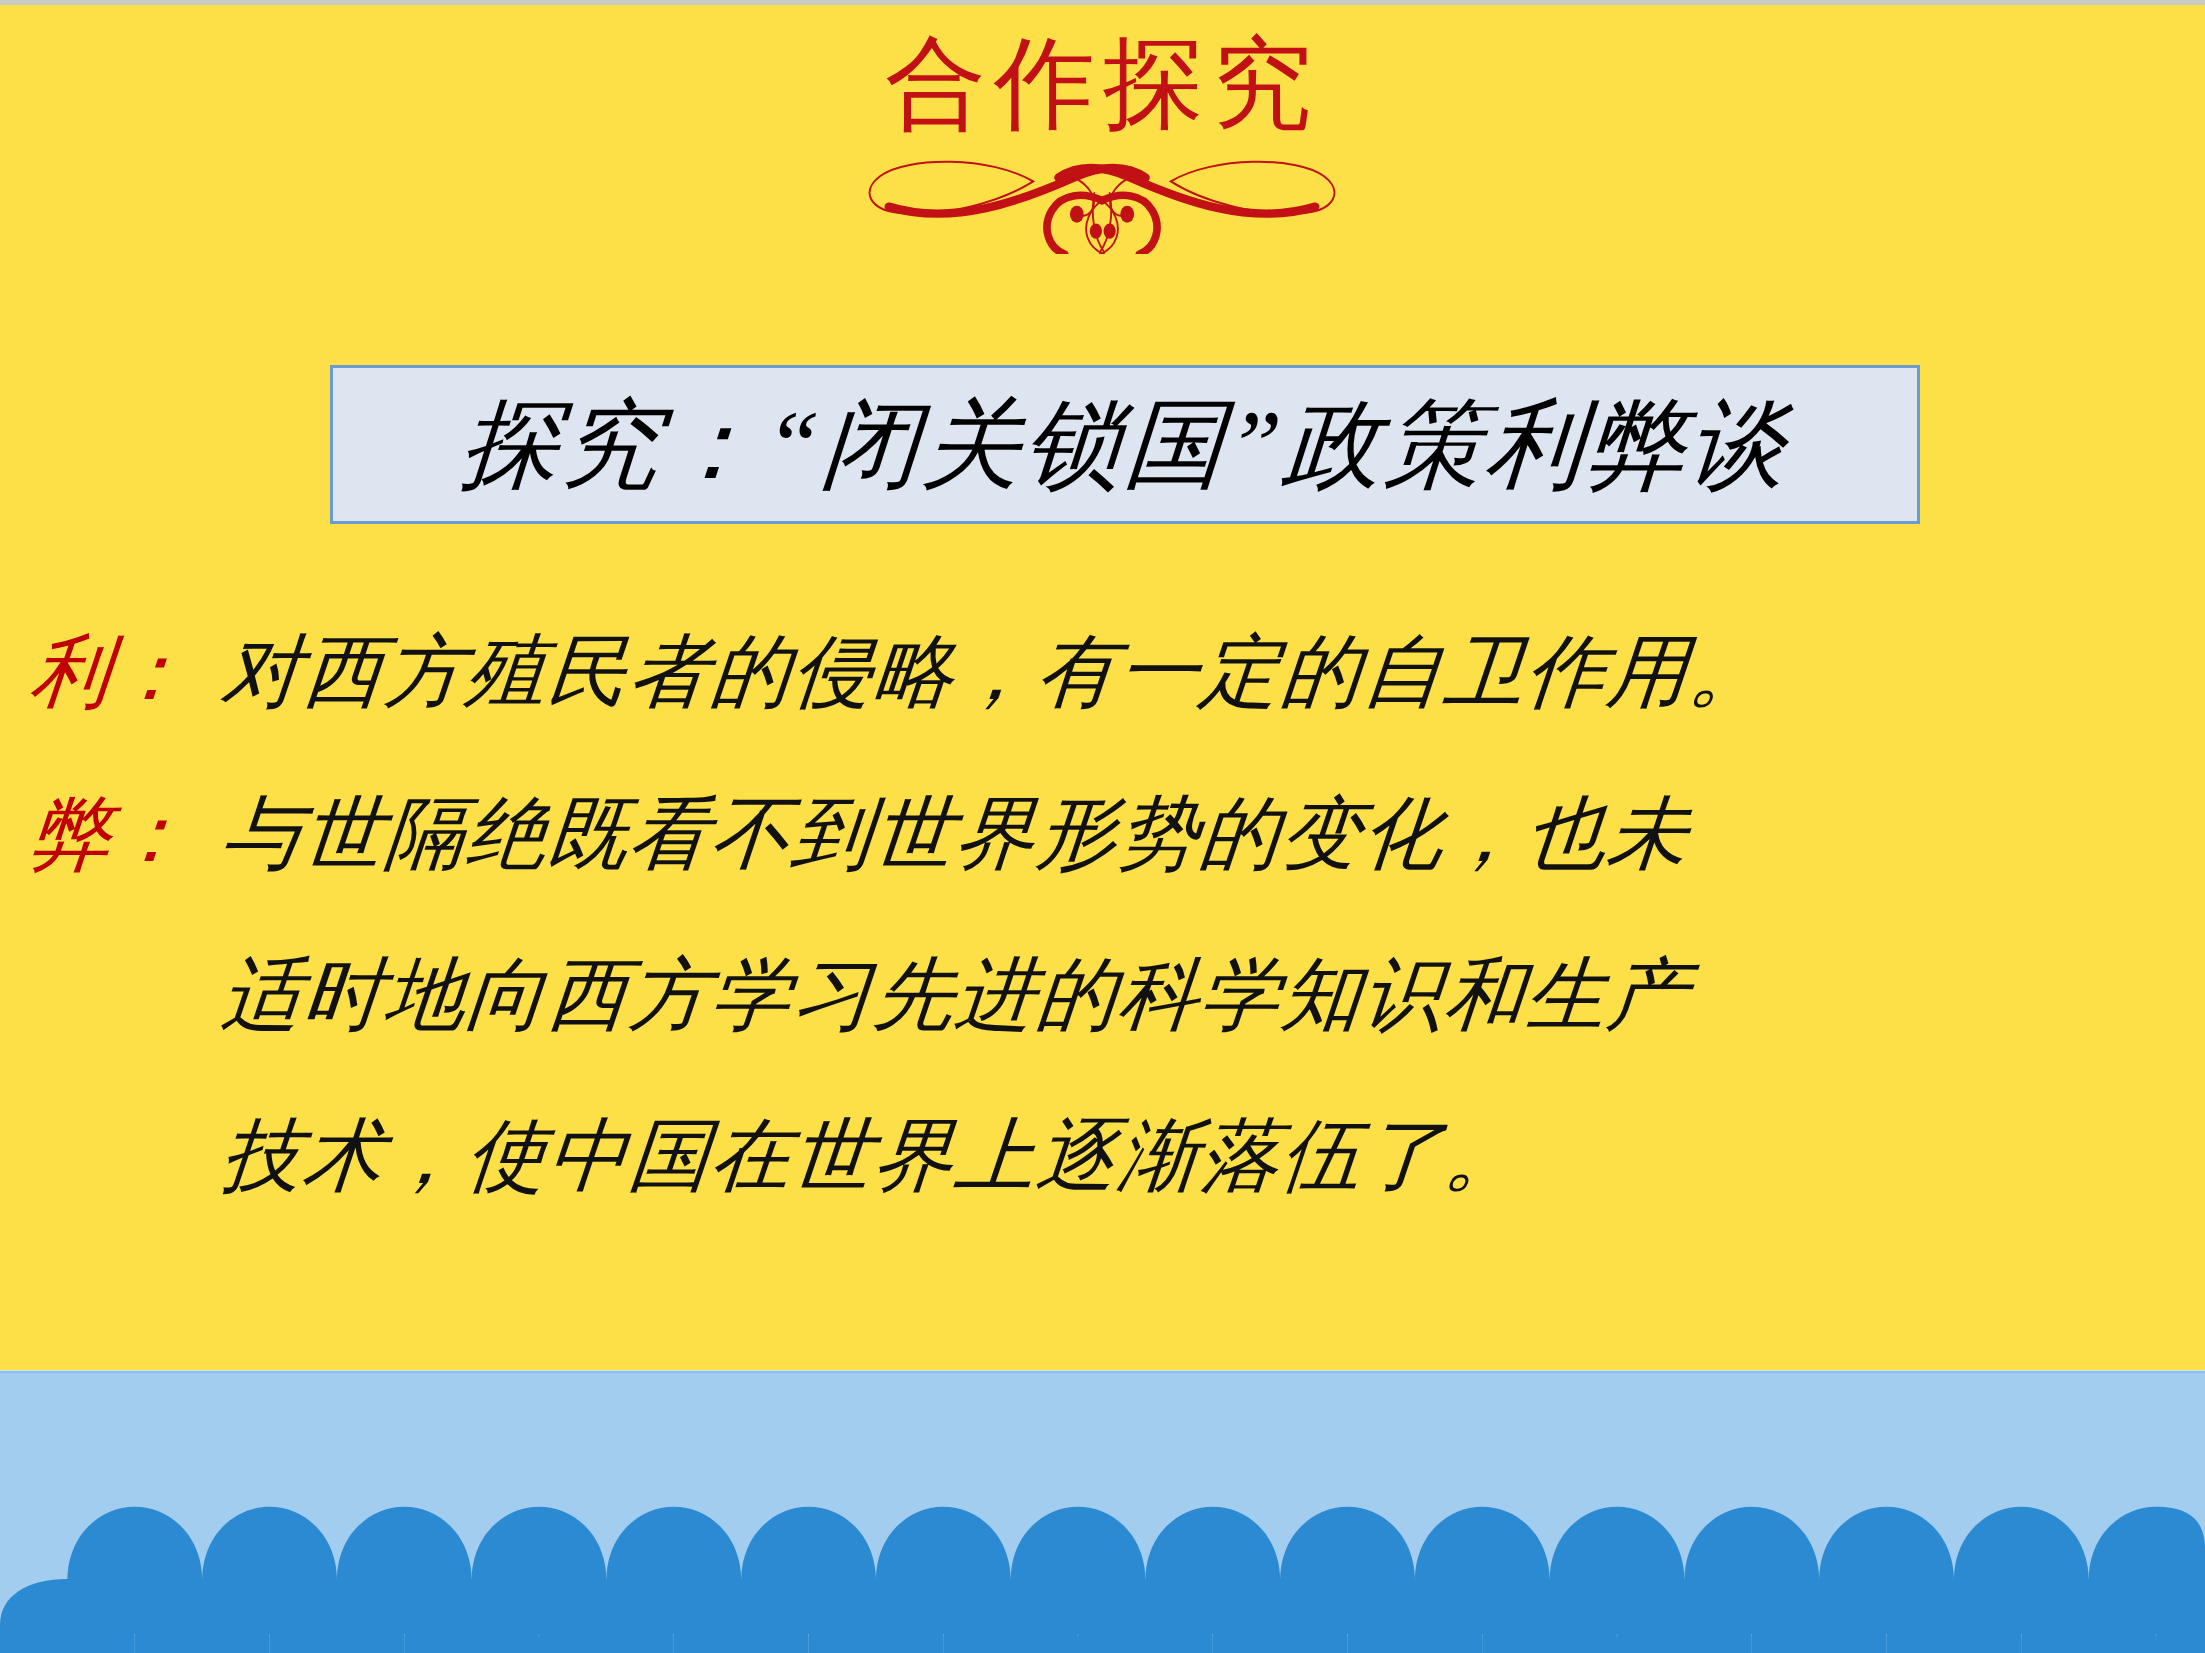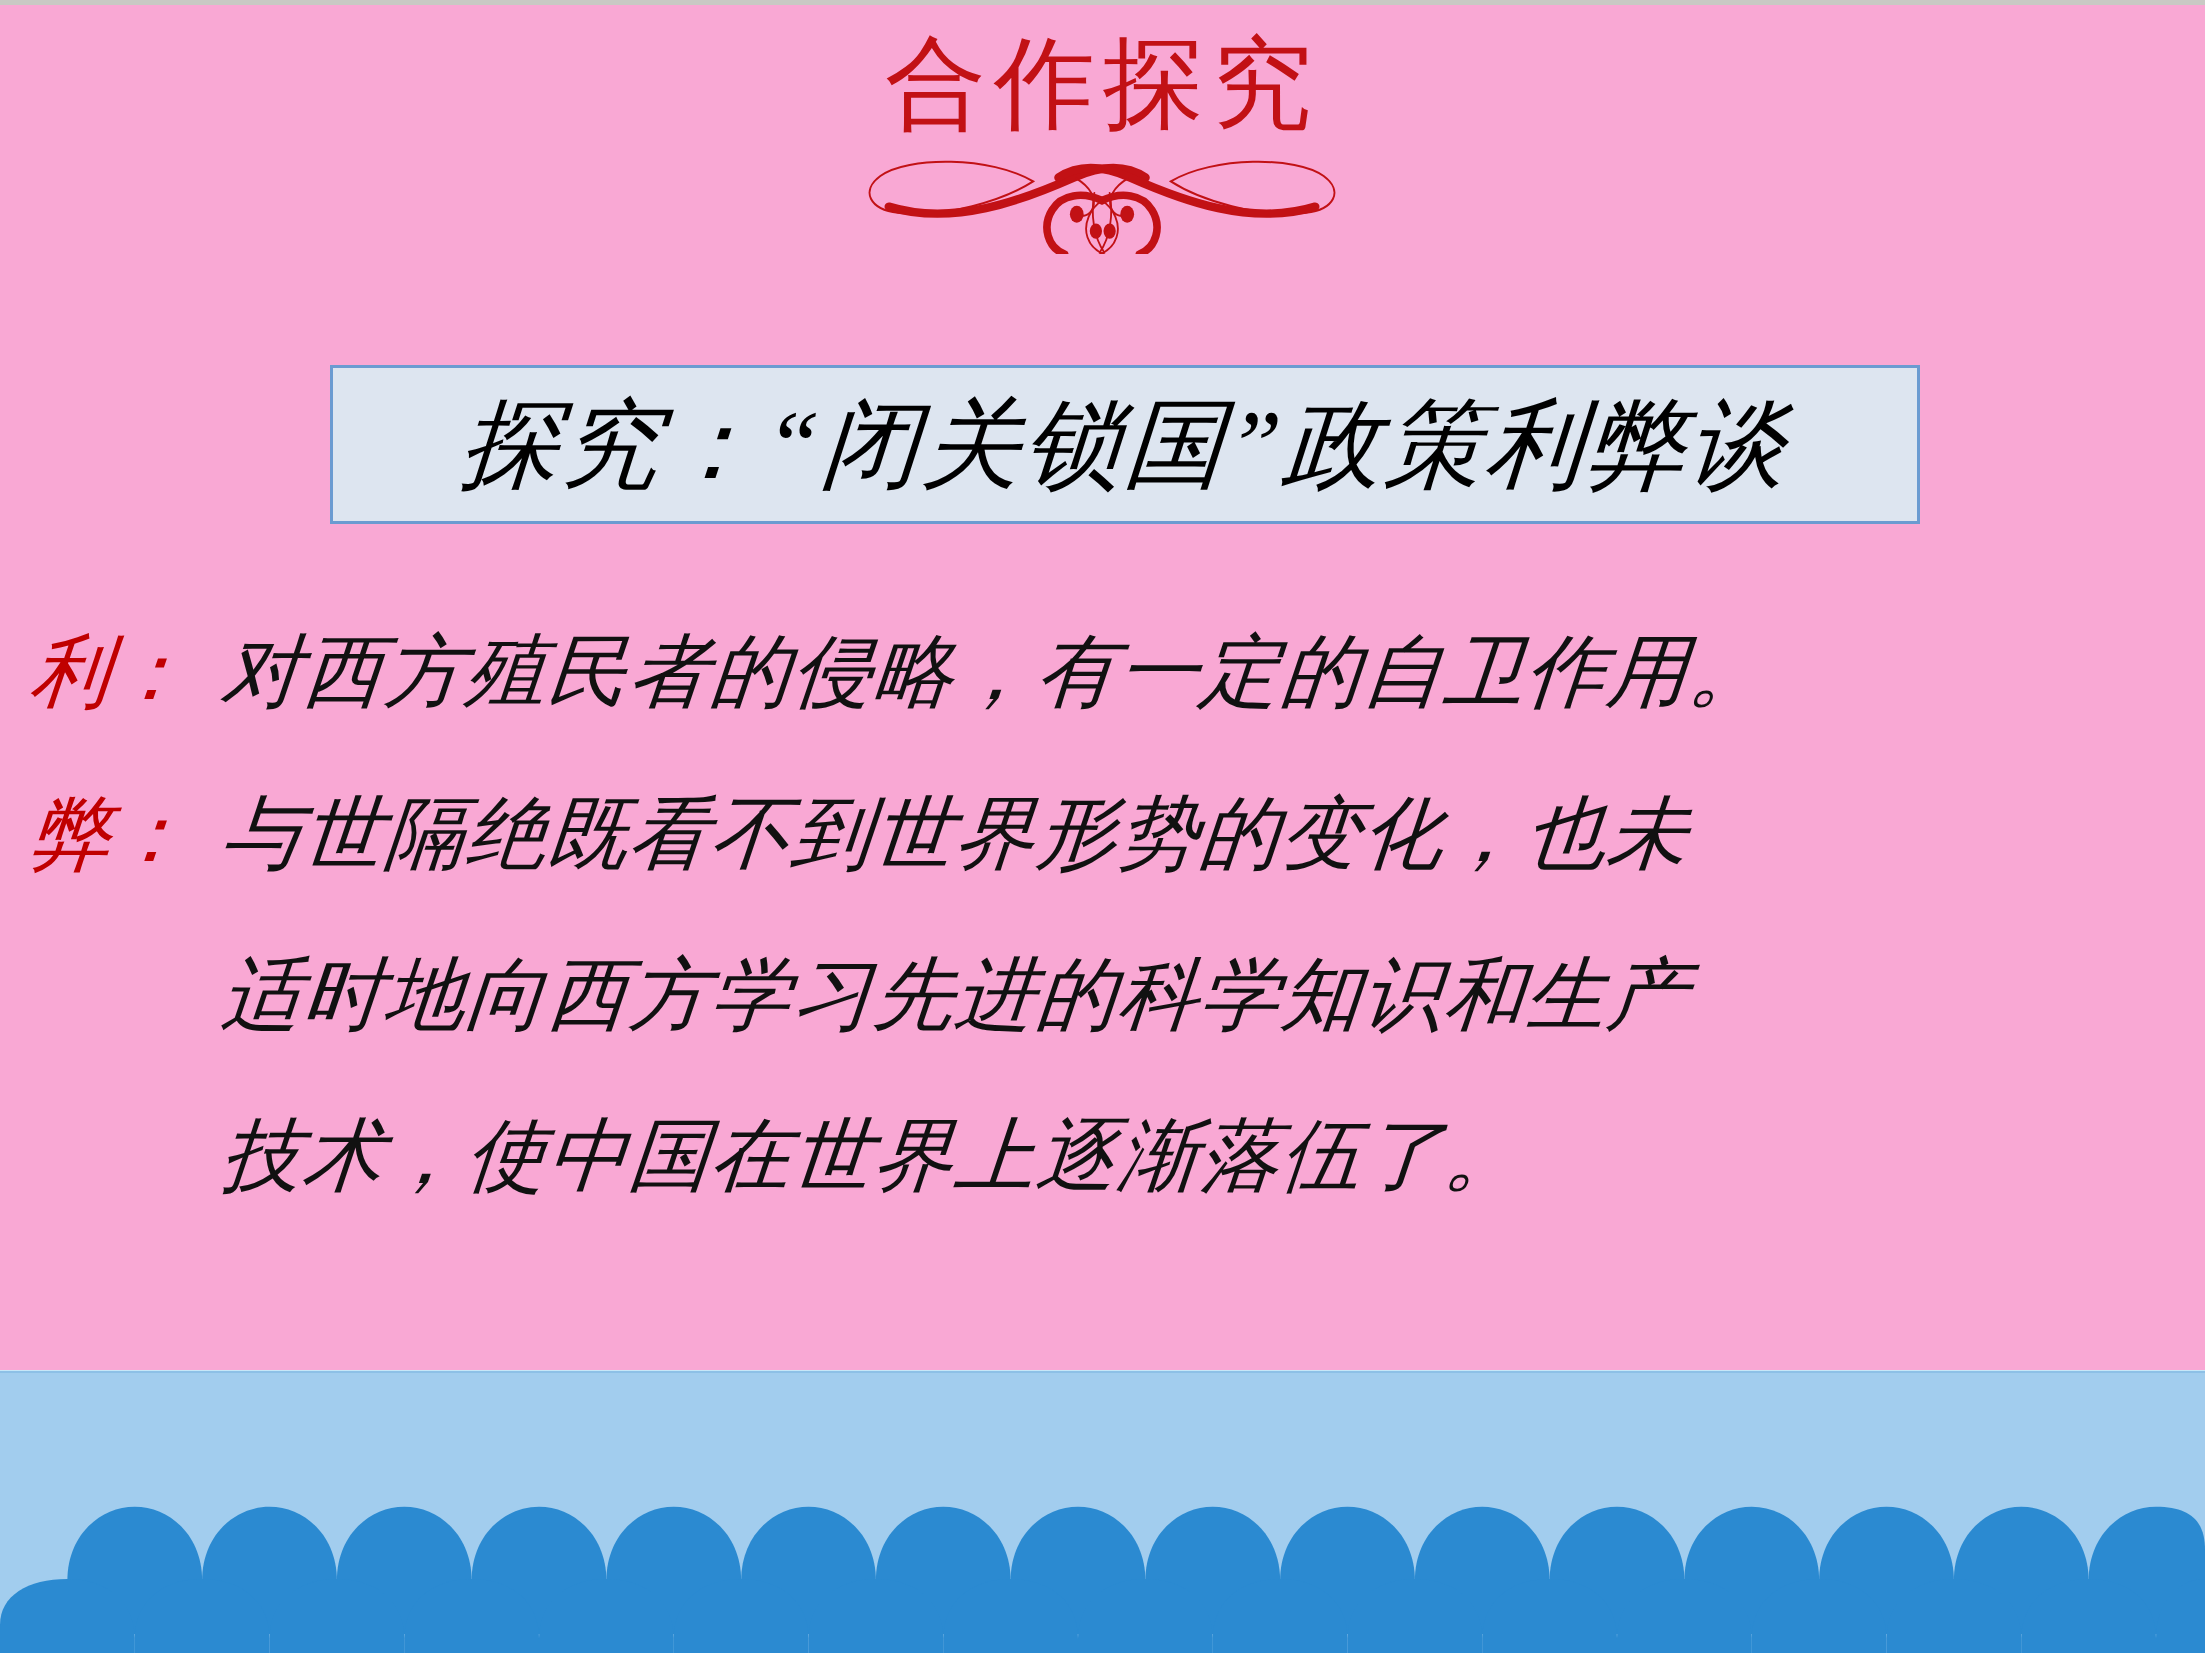--- a/index.html
+++ b/index.html
@@ -24,21 +24,21 @@
     height: 5.4px;
     background: #c9c9c4;
   }
 
   
   .canvas {
     position: absolute;
     left: 0; top: 5.4px;
     width: 2205px;
     height: 1365px;
-    background: #f9a8d4;
+    background: #fde047;
   }
 
   
   .title {
     position: absolute;
     left: 0;
     top: 23px;
     width: 2205px;
     text-align: center;
     color: #c21115;

